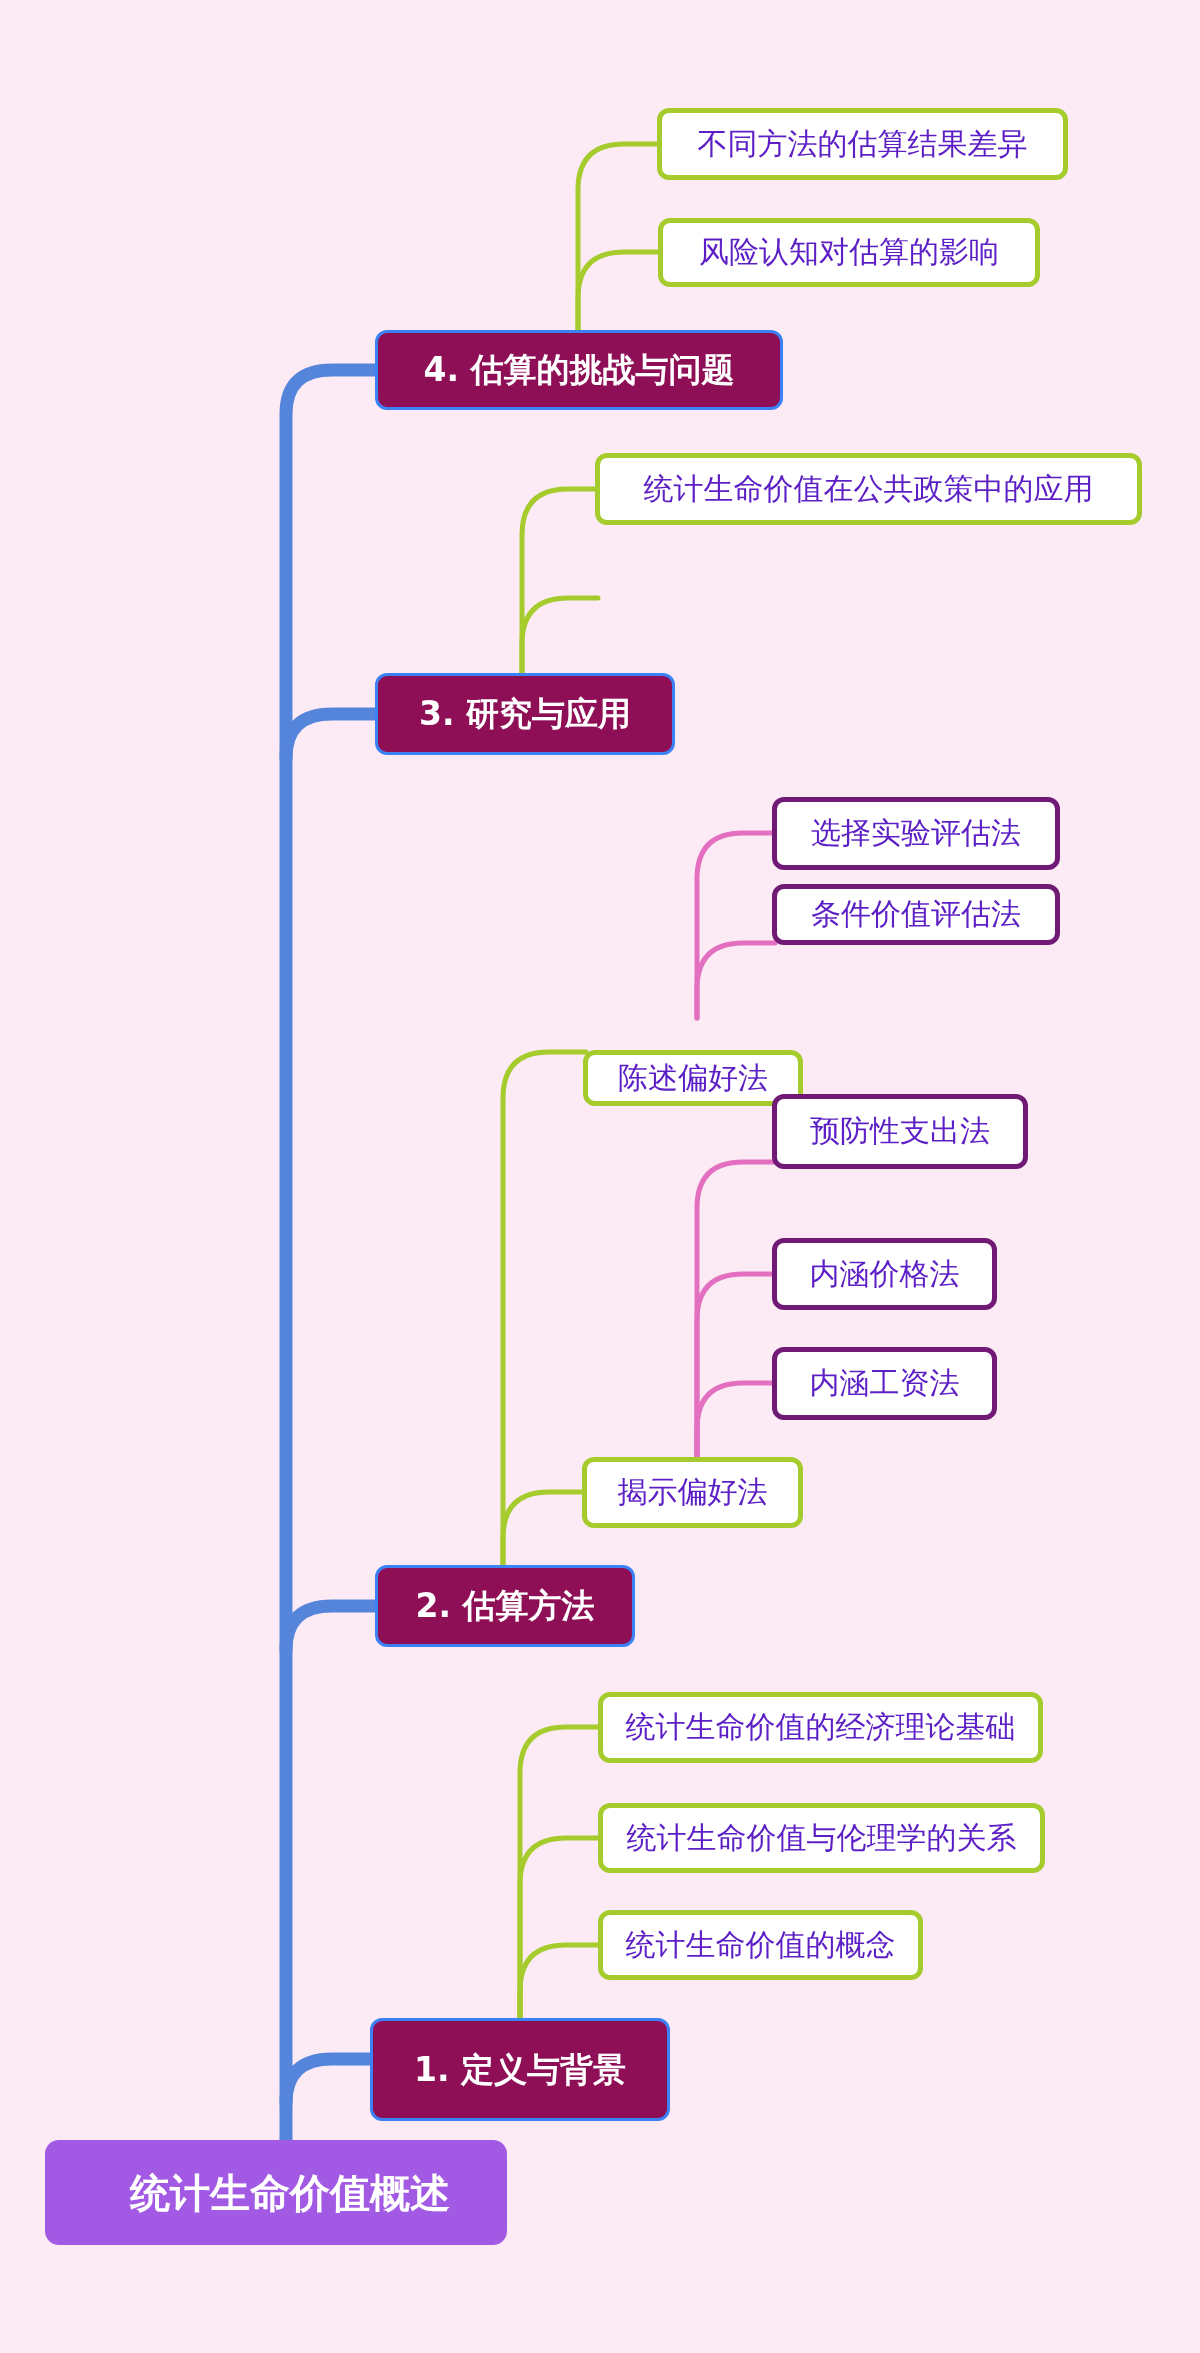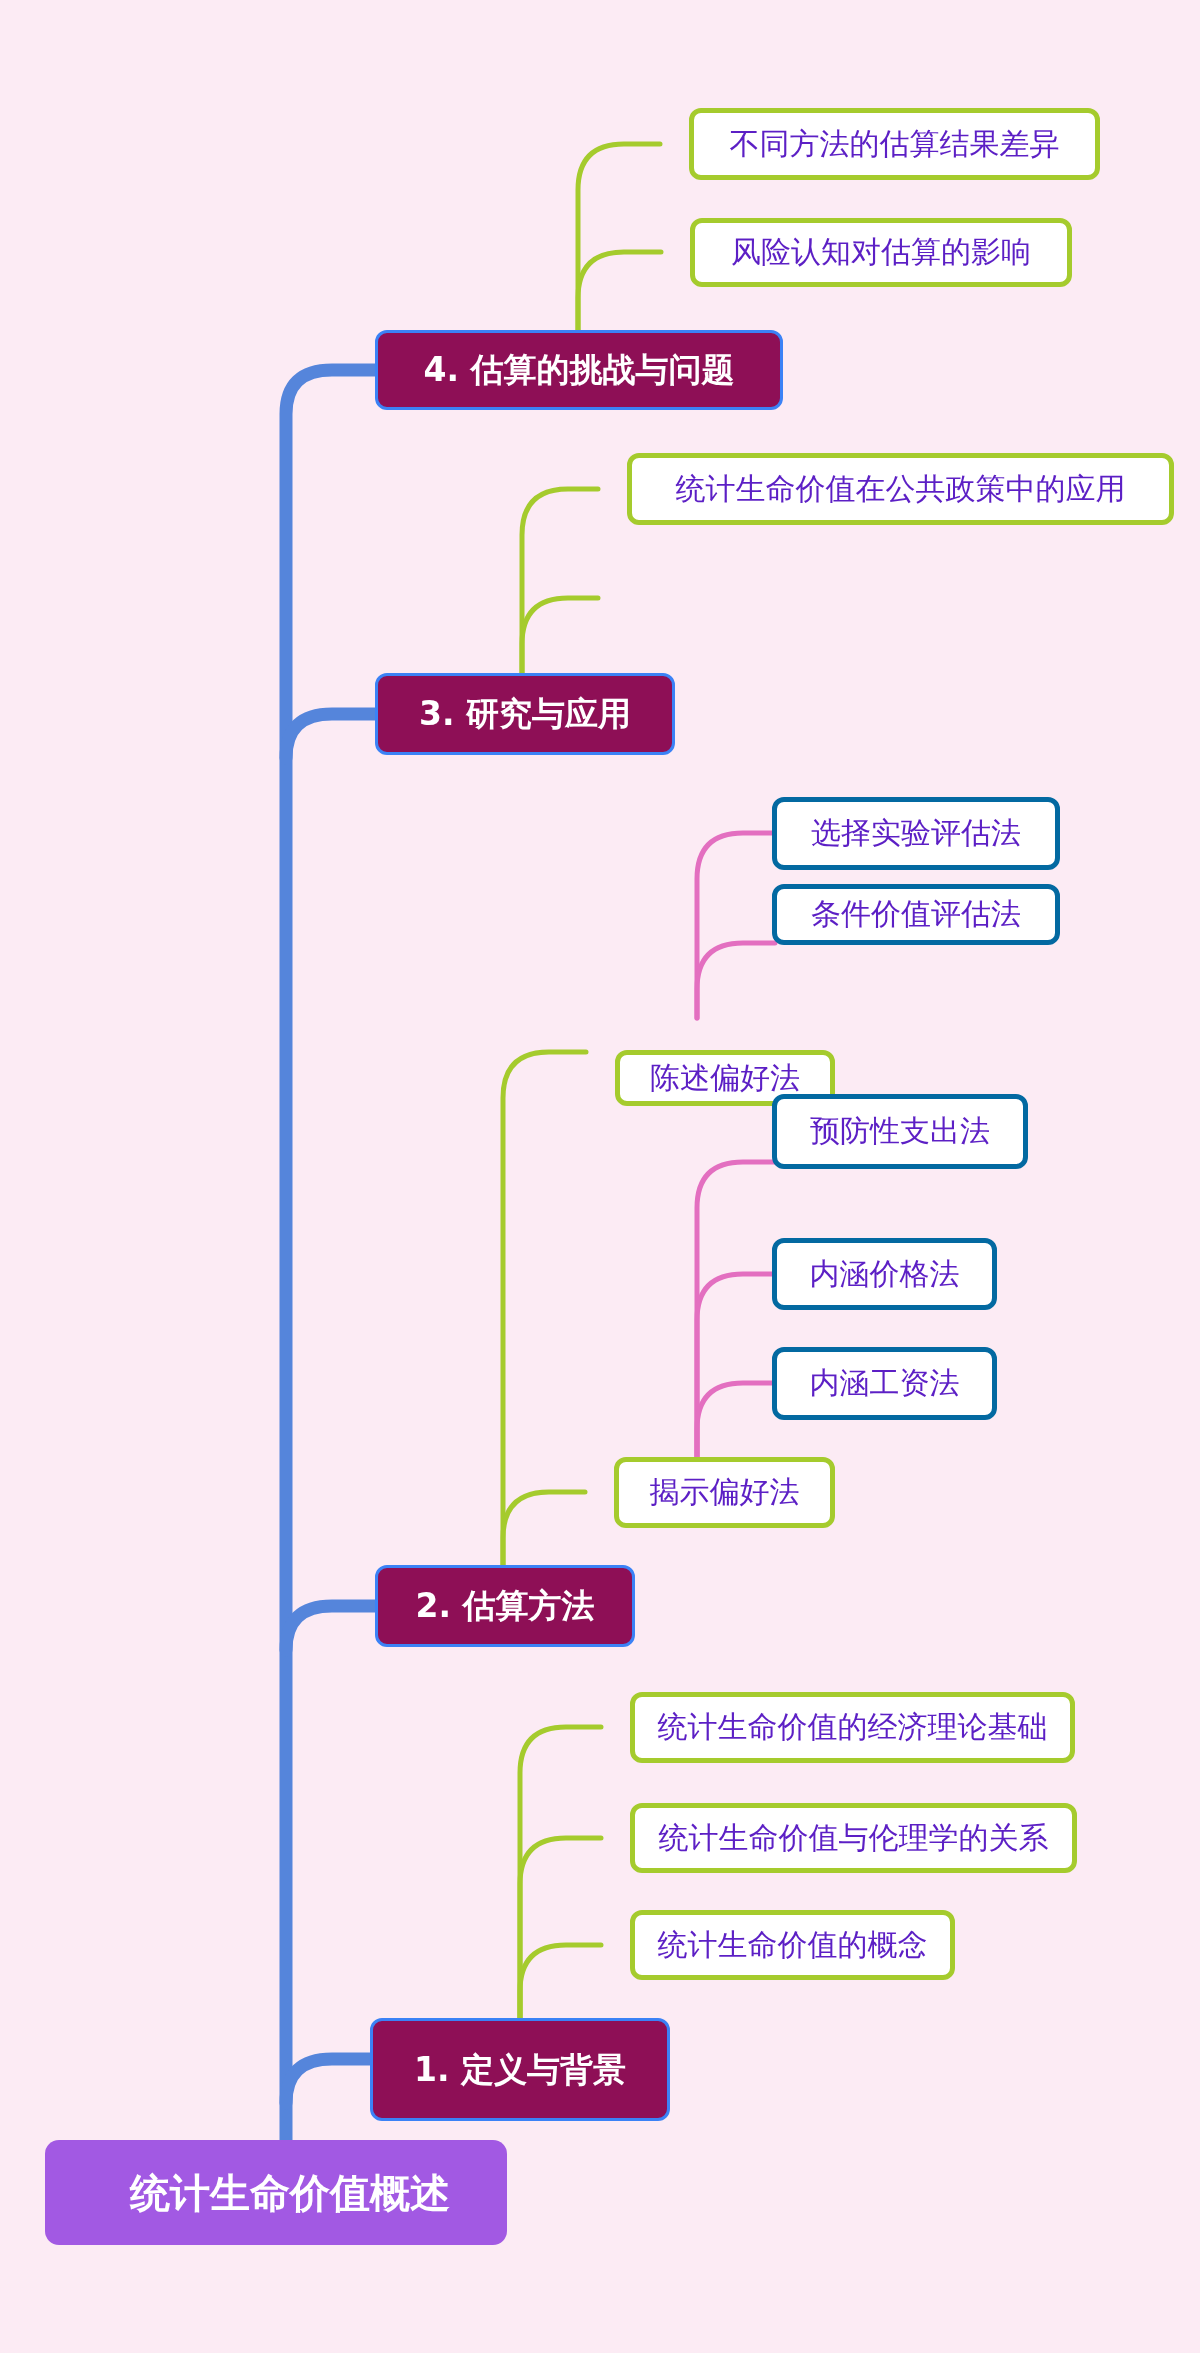--- a/index.html
+++ b/index.html
@@ -42,25 +42,24 @@
     color:#ffffff;
     font-weight:700;
     font-size:33px;
   }
   .leafg{
     background:#ffffff;
     border:5px solid #a5cb2d;
     border-radius:12px;
     color:#5c1fc5;
     font-size:30px;
-    margin-left:32px;
   }
   .leafp{
     background:#ffffff;
-    border:5px solid #0369a1;
+    border:5px solid #701a75;
     border-radius:12px;
     color:#5c1fc5;
     font-size:30px;
   }
 </style>
 </head>
 <body>
 
 <div class="canvas">
 

